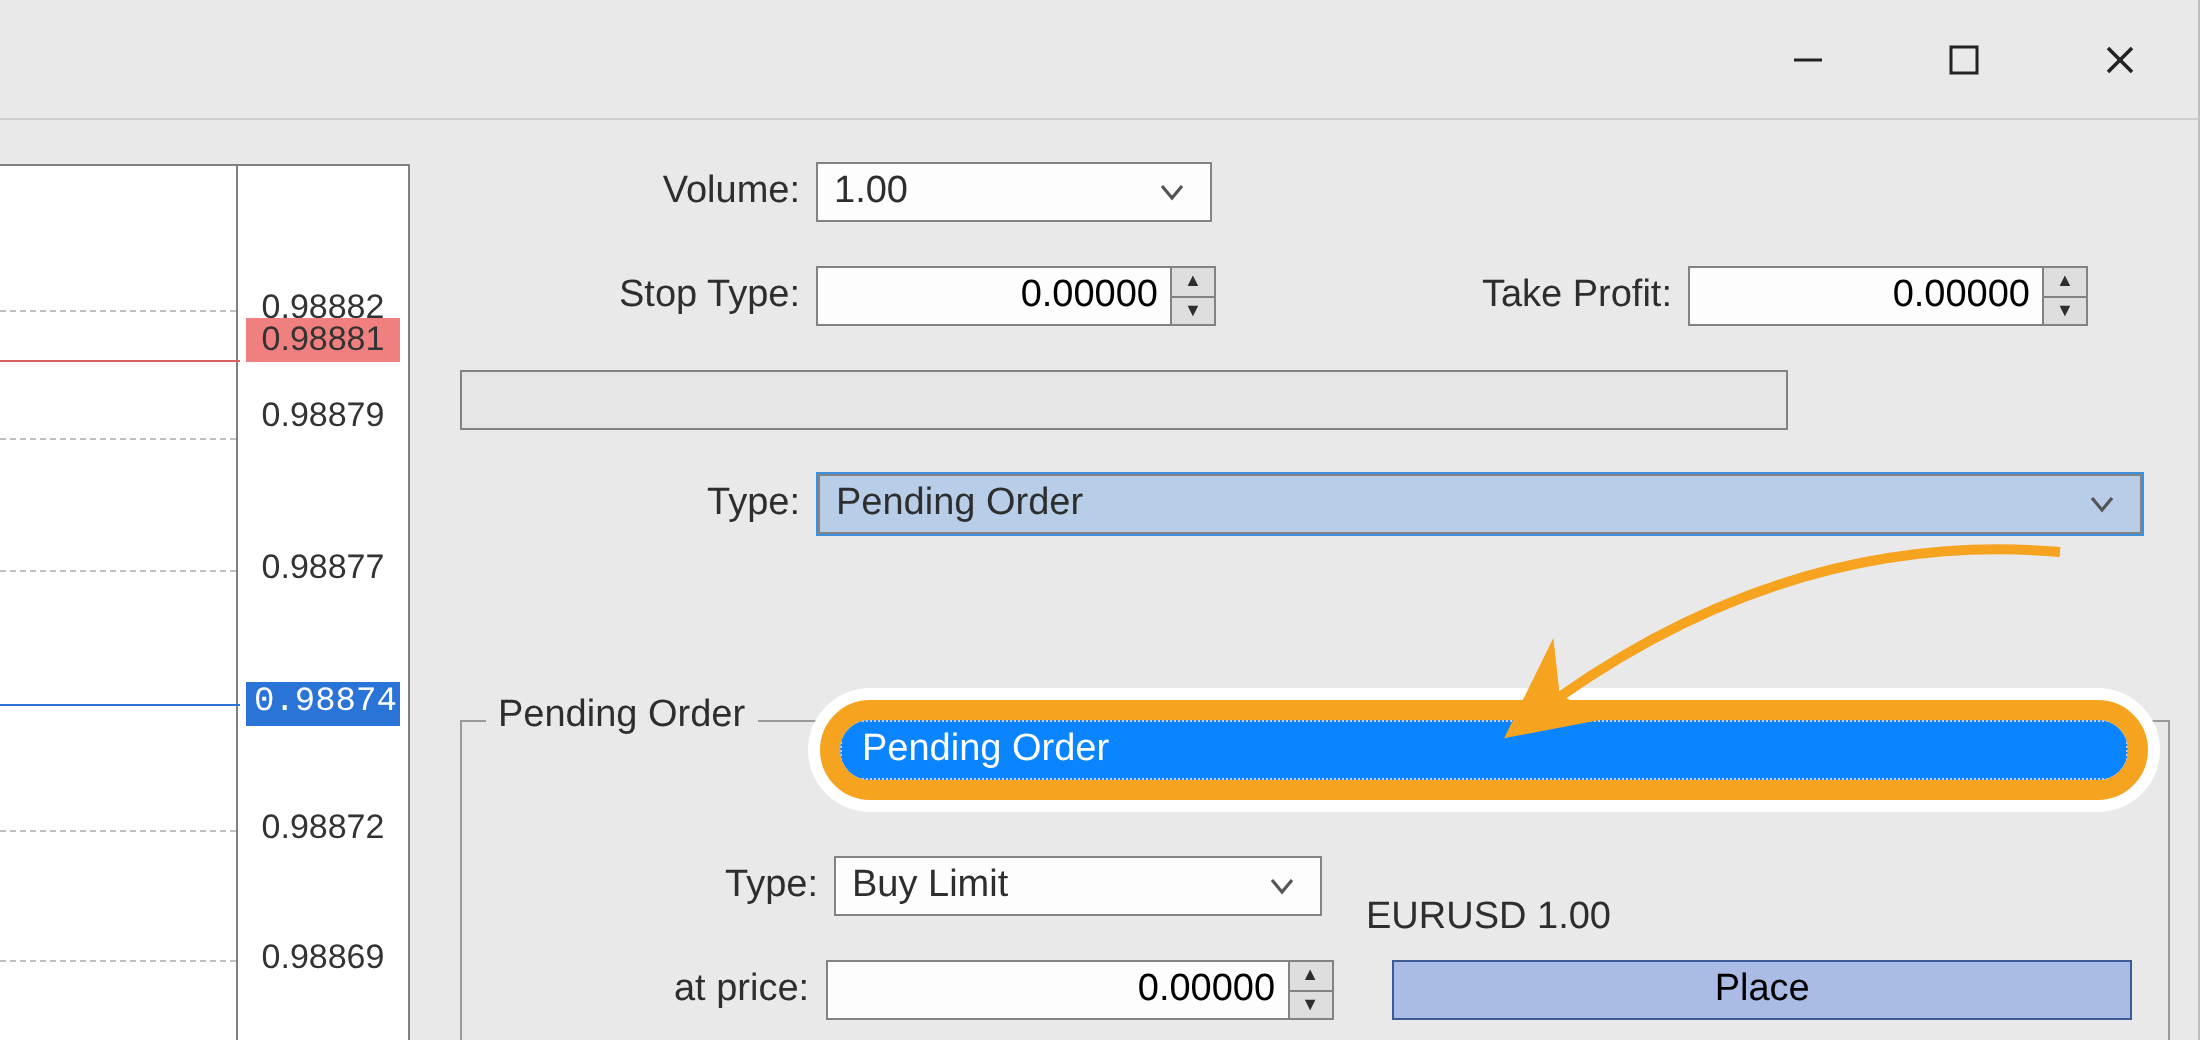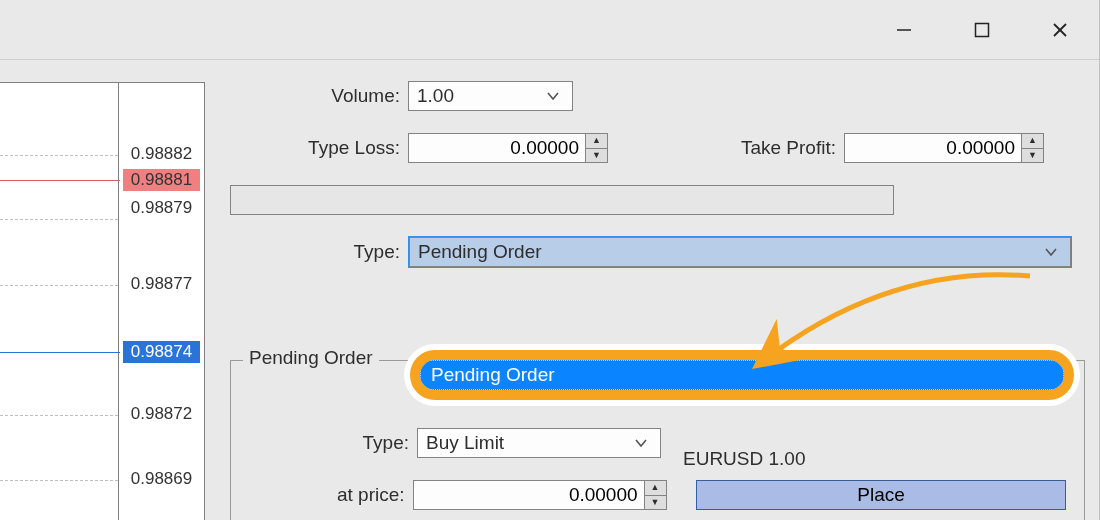--- a/index.html
+++ b/index.html
@@ -57,21 +57,21 @@
     position:absolute; left:0; right:85px; top:0; bottom:0;
     border-right:1px solid #808080;
   }
   .grid-h { position:absolute; left:0; right:0; border-top:1px dashed #c0c0c0; }
   .price-scale { position:absolute; right:0; top:0; bottom:0; width:85px; }
   .tick {
     position:absolute; right:4px; left:4px; text-align:center;
     font-size:17px; color:#333;
   }
   .tick-bg-red { background:#f08080; color:#333; }
-  .tick-bg-blue { background:#2a74d8; color:#fff; }
+  .tick-bg-blue { background:#2a74d8; color:#fff;font-family:Liberation Mono, monospace; }
   .tick-label { display:block; padding:0 4px; line-height:22px; }
   .line { position:absolute; left:0; width:130px; height:1px; }
   .line-red { background:#d46060; }
   .line-blue { background:#2a74d8; }
 
   
   .form-area {
     position:absolute; left:230px; right:14px; top:20px; bottom:0;
   }
   .row {
@@ -211,21 +211,21 @@
         <div class="grid-h" style="top:202px"></div>
         <div class="grid-h" style="top:332px"></div>
         <div class="grid-h" style="top:397px"></div>
         <div class="line line-red" style="top:97px"></div>
         <div class="line line-blue" style="top:269px"></div>
       </div>
       <div class="price-scale">
         <span class="tick" style="top:60px">
             <span class="tick-label">0.98882</span>
           </span>
-        <span class="tick" style="top:86px">
+        <span class="tick" style="top:76px">
             <span class="tick-label tick-bg-red">0.98881</span>
           </span>
         <span class="tick" style="top:114px">
             <span class="tick-label">0.98879</span>
           </span>
         <span class="tick" style="top:190px">
             <span class="tick-label">0.98877</span>
           </span>
         <span class="tick" style="top:258px">
             <span class="tick-label tick-bg-blue">0.98874</span>
@@ -237,32 +237,32 @@
             <span class="tick-label">0.98869</span>
           </span>
       </div>
     </div>
 
     <div class="form-area">
 
 
       <div class="row">
         <span class="lbl">Volume:</span>
-        <div class="field dropdown" style="width:165px">
+        <div class="field dropdown" style="width:198px">
           <span>1.00</span>
           <span class="chev">
               <svg width="14" height="14">
                 <polyline points="2,4 7,10 12,4" fill="none" stroke="#555" stroke-width="1.6"></polyline>
               </svg>
             </span>
         </div>
       </div>
 
       <div class="row">
-        <span class="lbl">Type Loss:</span>
+        <span class="lbl">Stop Type:</span>
         <div class="spinner">
           <input value="0.00000" style="">
           <div class="spin-btns">
             <span class="sp">▲</span>
             <span class="sp">▼</span>
           </div>
         </div>
         <span class="lbl" style="width:220px">Take Profit:</span>
         <div class="spinner">
           <input value="0.00000" style="">

